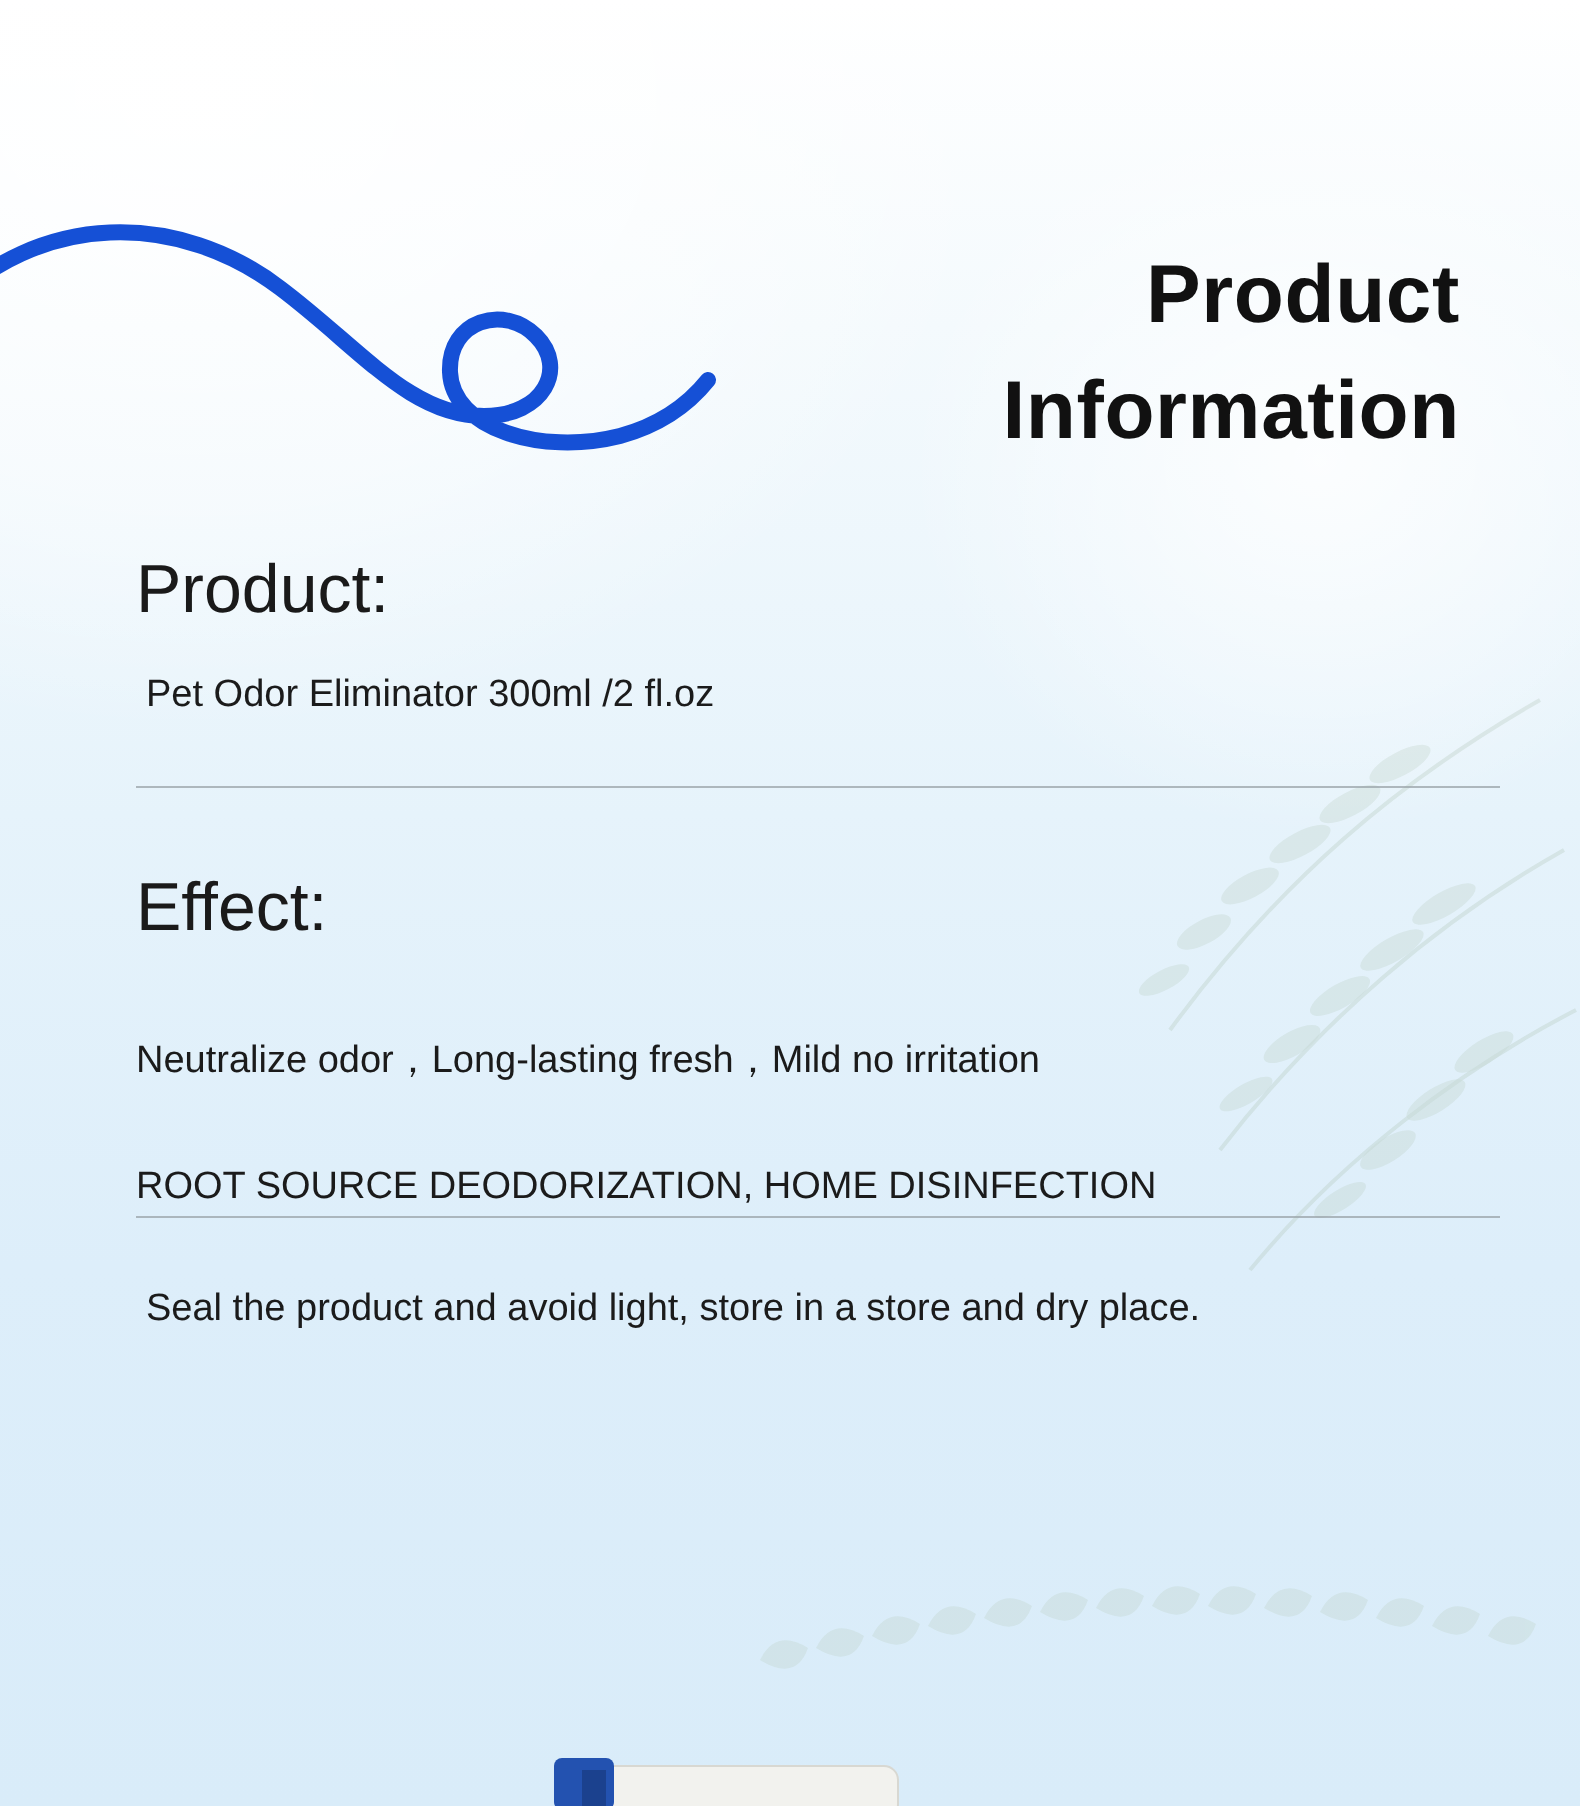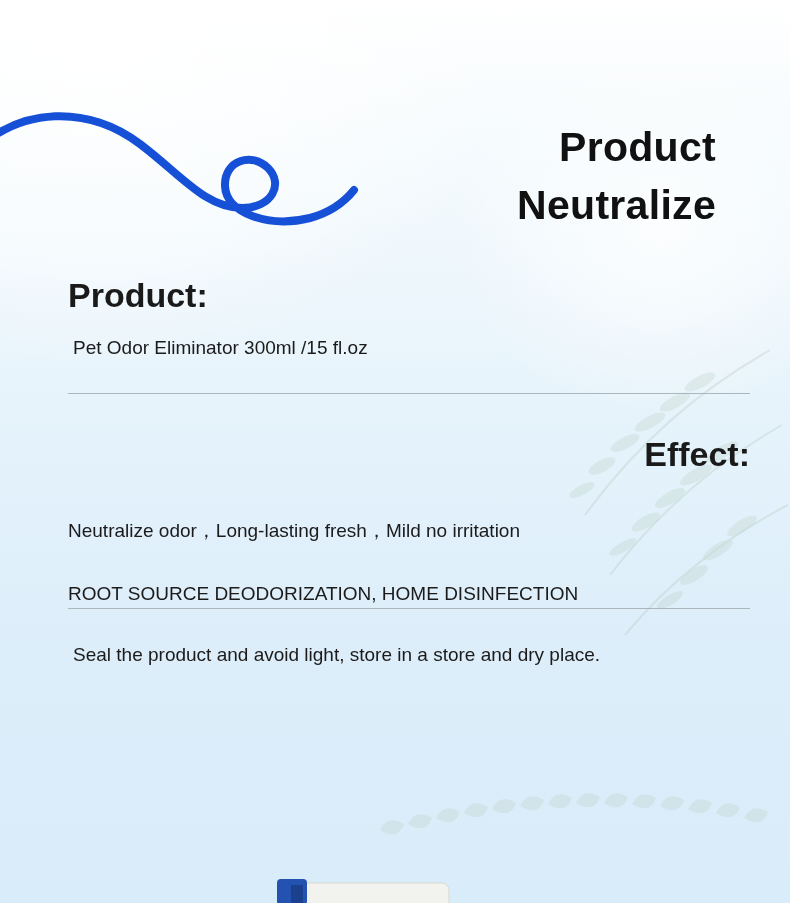--- a/index.html
+++ b/index.html
@@ -58,21 +58,21 @@
     position: absolute;
     left: -20px;
     top: 96px;
     width: 420px;
     height: 150px;
     pointer-events: none;
   }
 
   .title {
     position: absolute;
-    right: 74px;
+    right: 60px;
     top: 118px;
     width: 430px;
     text-align: right;
     font-size: 41px;
     font-weight: bold;
     color: #111111;
     line-height: 1.42;
     letter-spacing: 0.3px;
   }
   .title .line2 { display: block; }
@@ -80,21 +80,21 @@
   .content {
     position: absolute;
     left: 68px;
     top: 276px;
     width: 682px;
   }
 
   .heading {
     font-size: 34px;
     color: #1a1a1a;
-    font-weight: bold;
+    font-weight: normal;
     line-height: 1.15;
     margin: 0;
   }
 
   .para {
     font-size: 19px;
     color: #1b1b1b;
     line-height: 1.42;
     margin: 0;
   }
@@ -105,21 +105,21 @@
     height: 1px;
     background: #9aa3a8;
     opacity: 0.75;
     width: 682px;
   }
 
   .sect-product .heading { margin-bottom: 20px; }
   .sect-product .para { margin-bottom: 31px; }
 
   .sect-effect { margin-top: 41px; }
-  .sect-effect .heading { margin-bottom: 22px; text-align: right; }
+  .sect-effect .heading { margin-bottom: 22px; }
   .effect-line1 { margin-bottom: 0; }
   .effect-line2 { margin-top: 44px; margin-bottom: 36px; }
 
   .storage {
     margin-top: 33px;
     width: 660px;
   }
 
   
   .bottle {
@@ -181,28 +181,28 @@
       <path d="M374 488 q 8 -16 24 -6 q -6 17 -24 6 z"></path>
     </g>
   </svg>
 
   <svg class="swirl" viewBox="0 0 420 150">
     <path d="M-10 60 C 40 8, 110 10, 160 48 C 200 78, 225 112, 262 112 C 292 112, 304 88, 288 72 C 272 56, 244 64, 245 90 C 246 118, 290 132, 330 122 C 352 116, 366 104, 374 94" fill="none" stroke="#1550d6" stroke-width="8" stroke-linecap="round"></path>
   </svg>
 
   <div class="title">
     <span>Product</span>
-    <span class="line2">Neutralize</span>
+    <span class="line2">Information</span>
   </div>
 
   <div class="content">
 
     <div class="sect-product">
       <div class="heading">Product:</div>
-      <div class="para indent">Pet Odor Eliminator  300ml /15 fl.oz</div>
+      <div class="para indent">Pet Odor Eliminator  300ml /2 fl.oz</div>
       <div class="rule"></div>
     </div>
 
     <div class="sect-effect">
       <div class="heading">Effect:</div>
       <div class="para effect-line2">Neutralize odor，Long-lasting fresh，Mild no irritation</div>
       <div class="para effect-line1">ROOT SOURCE DEODORIZATION, HOME DISINFECTION</div>
       <div class="rule"></div>
     </div>
 

